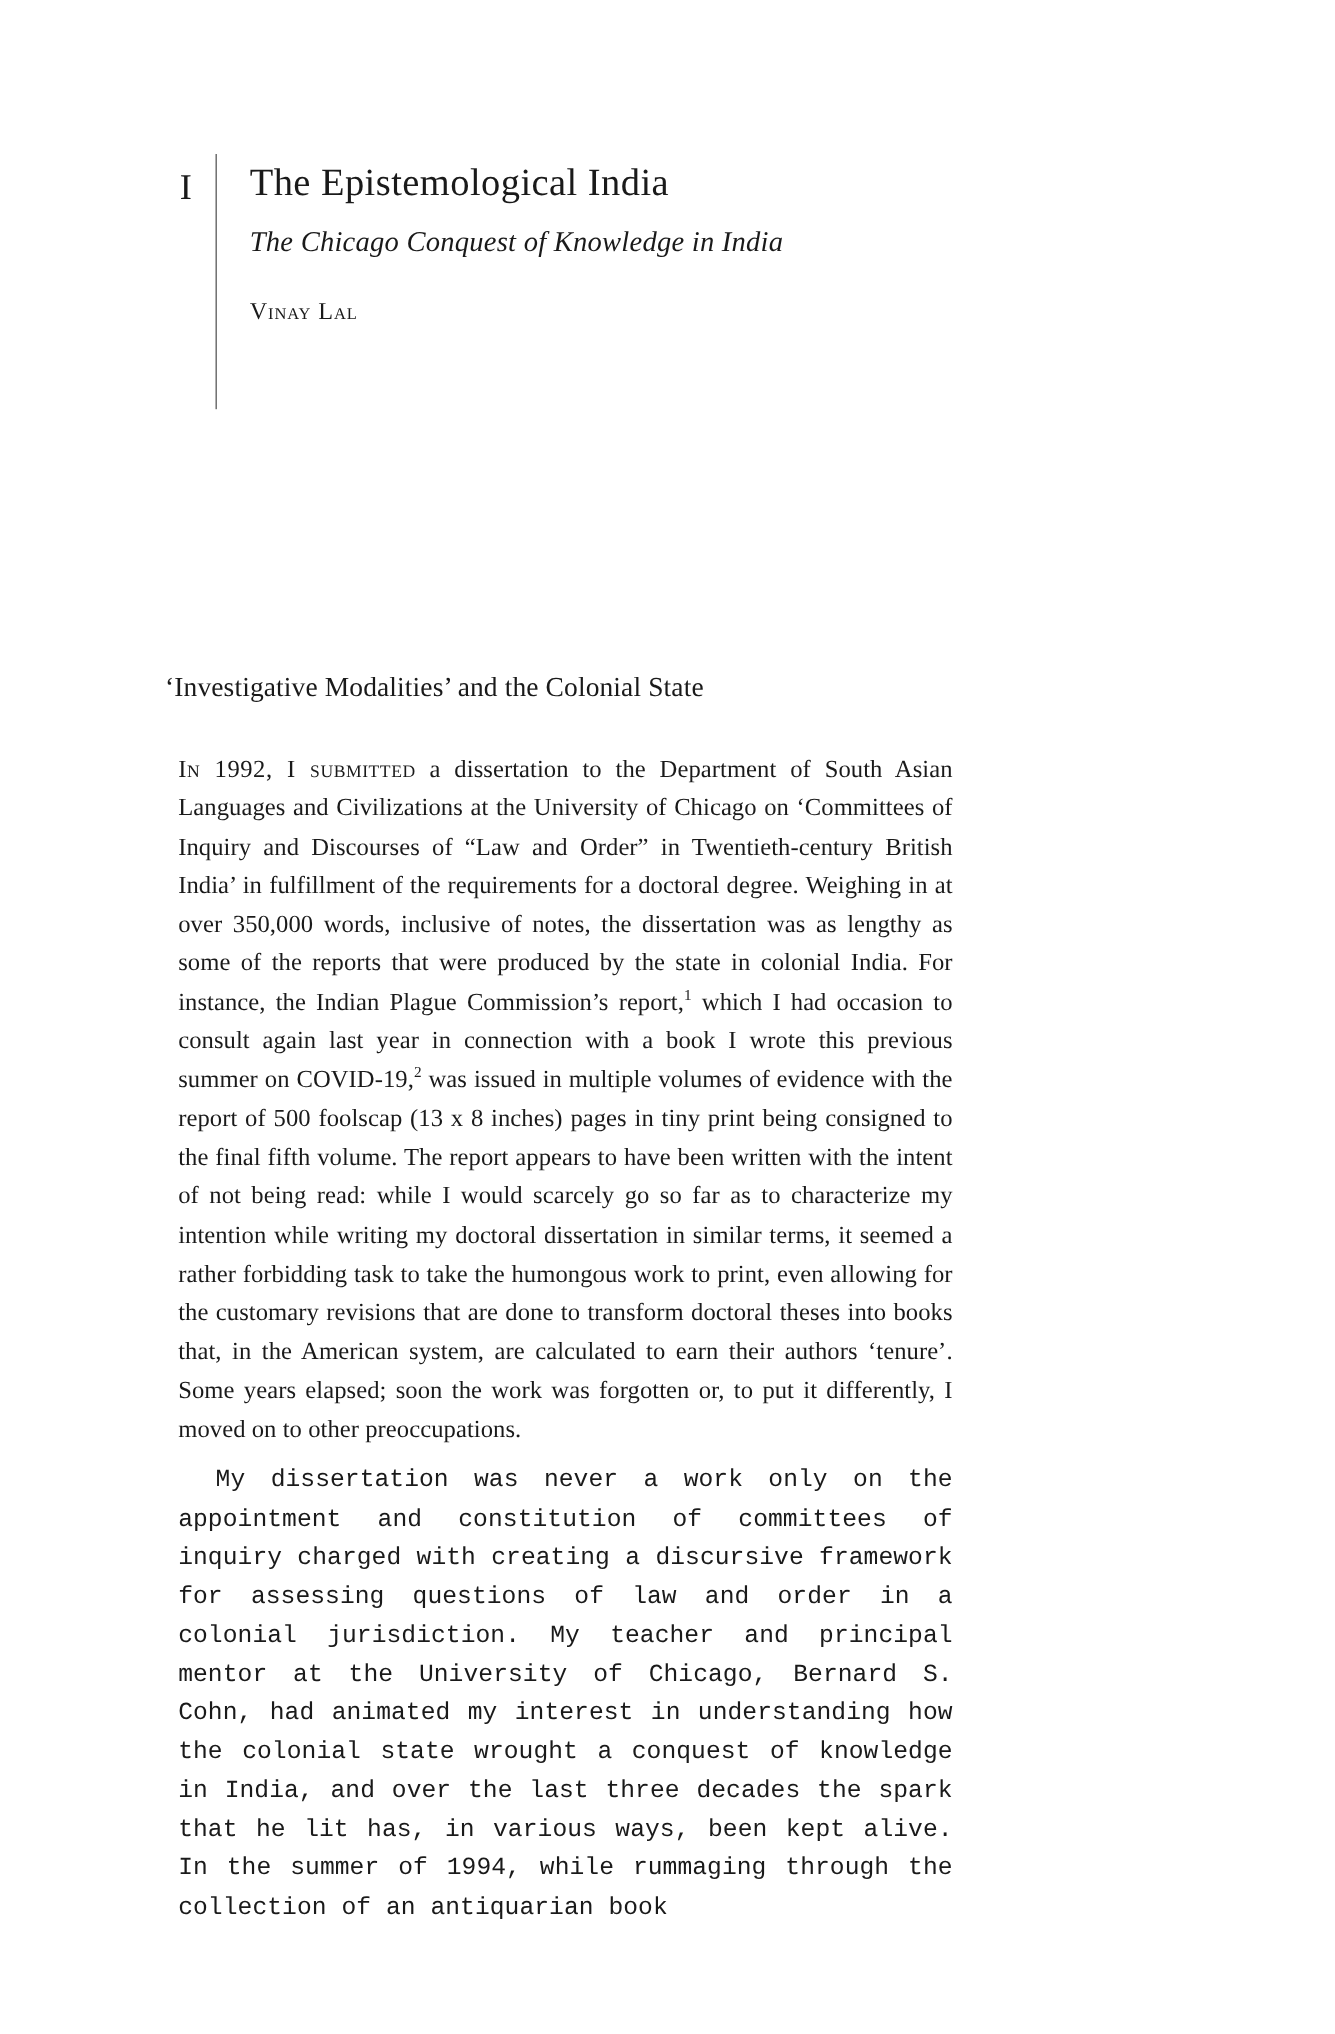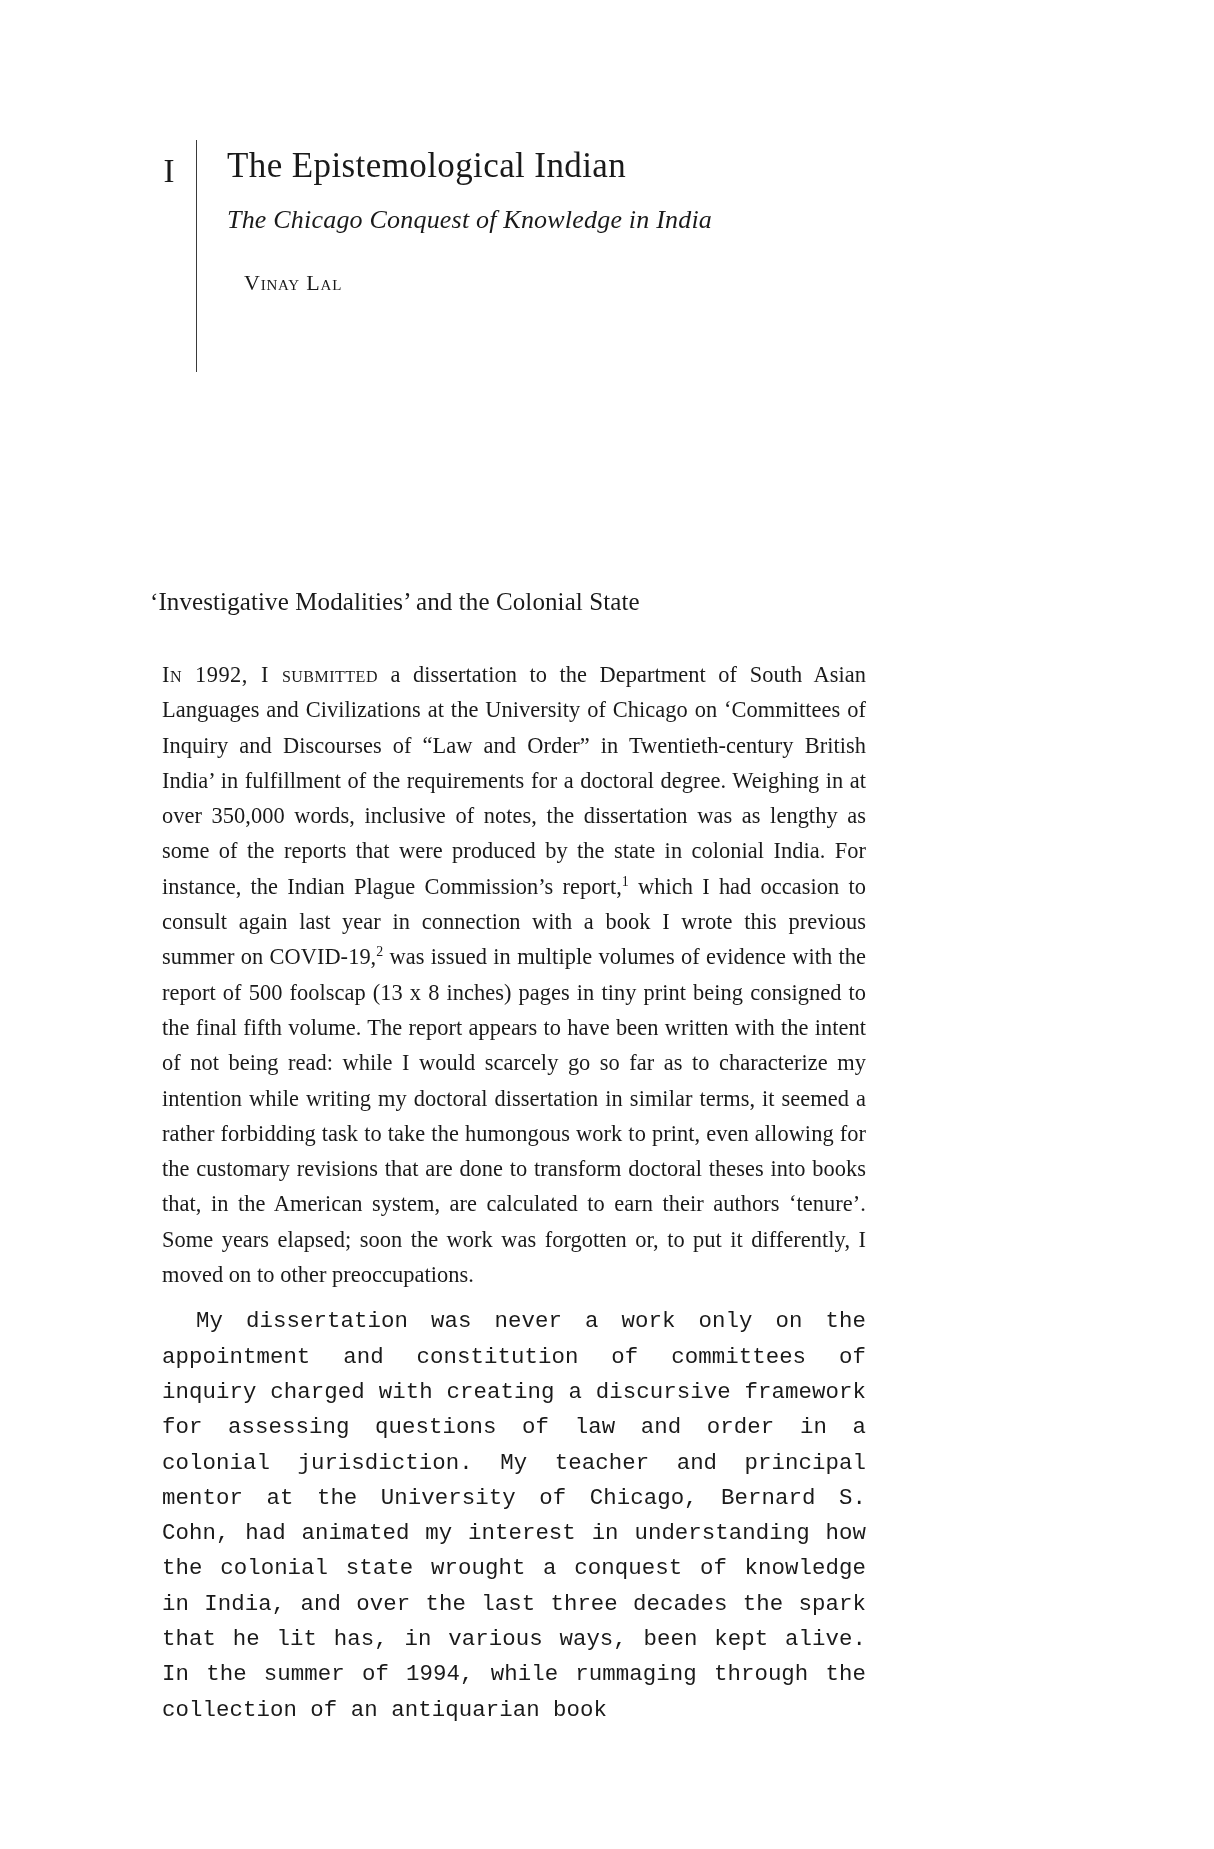--- a/index.html
+++ b/index.html
@@ -77,28 +77,28 @@
     margin: 0 0 30px 0;
     letter-spacing: 0.2px;
   }
 
   .chapter-author {
     font-size: 22px;
     line-height: 30px;
     color: #1a1a1a;
     font-variant: small-caps;
     letter-spacing: 0.8px;
-    margin: 17px;
+    margin: 0;
   }
 
   
   .content {
     position: absolute;
     left: 150px;
-    top: 585px;
+    top: 609px;
     width: 728px;
   }
 
   .section-heading {
     font-size: 25px;
     line-height: 34px;
     font-weight: normal;
     margin: 0 0 38px 0;
     color: #1a1a1a;
     letter-spacing: 0.1px;
@@ -134,21 +134,21 @@
 </style>
 </head>
 <body>
 
 <div class="page">
 
   <div class="chapter-head">
     <div class="chapter-number">I</div>
     <div class="chapter-rule"></div>
     <div class="chapter-titles">
-      <h1 class="chapter-title">The Epistemological Indian</h1>
+      <h1 class="chapter-title">The Epistemological India</h1>
       <div class="chapter-subtitle">The Chicago Conquest of Knowledge in India</div>
       <div class="chapter-author">Vinay Lal</div>
     </div>
   </div>
 
   <div class="content">
     <h2 class="section-heading">‘Investigative Modalities’ and the Colonial State</h2>
 
     <p class="body-par"><span class="smallcaps">In 1992, I submitted</span><span> a dissertation to the Department of South Asian Languages and Civilizations at the University of Chicago on ‘Committees of Inquiry and Discourses of “Law and Order” in Twentieth-century British India’ in fulfillment of the requirements for a doctoral degree. Weighing in at over 350,000 words, inclusive of notes, the dissertation was as lengthy as some of the reports that were produced by the state in colonial India. For instance, the Indian Plague Commission’s report,</span><sup>1</sup><span> which I had occasion to consult again last year in connection with a book I wrote this previous summer on COVID-19,</span><sup>2</sup><span> was issued in multiple volumes of evidence with the report of 500 foolscap (13 x 8 inches) pages in tiny print being consigned to the final fifth volume. The report appears to have been written with the intent of not being read: while I would scarcely go so far as to characterize my intention while writing my doctoral dissertation in similar terms, it seemed a rather forbidding task to take the humongous work to print, even allowing for the customary revisions that are done to transform doctoral theses into books that, in the American system, are calculated to earn their authors ‘tenure’. Some years elapsed; soon the work was forgotten or, to put it differently, I moved on to other preoccupations.</span></p>
 

